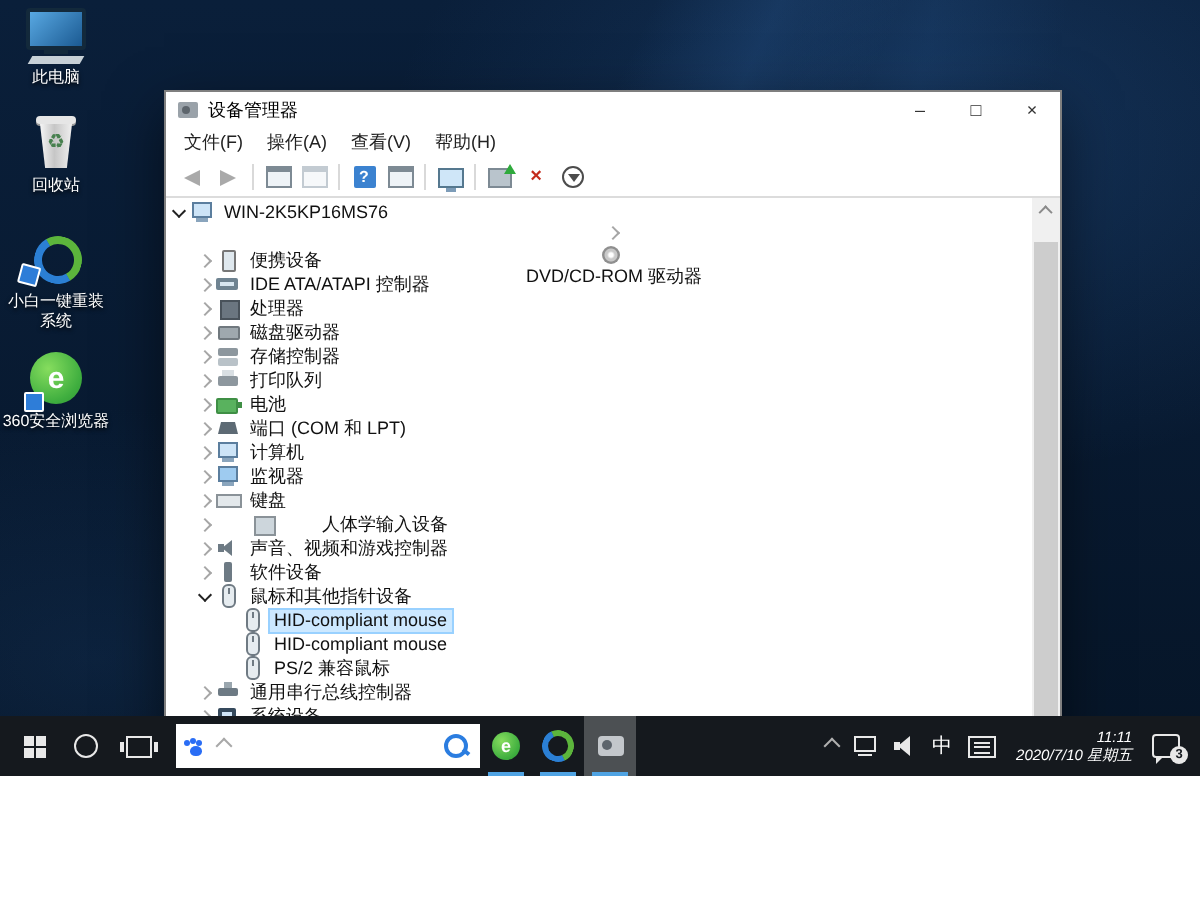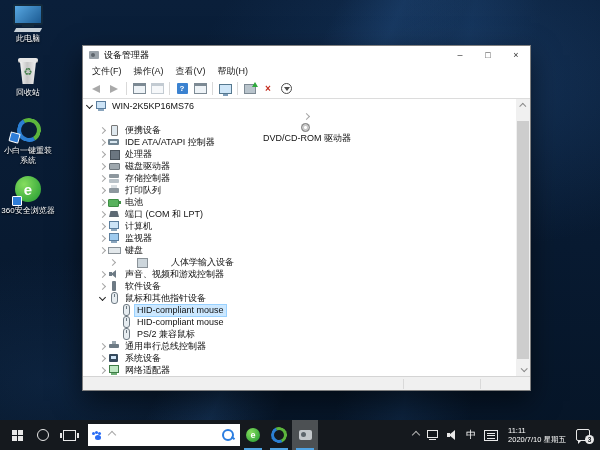--- a/index.html
+++ b/index.html
@@ -1,17 +1,17 @@
 <!DOCTYPE html>
 <html><head>
 <meta charset="utf-8">
 <style>
   html,body{margin:0;padding:0;}
   body{font-family:"Liberation Sans","DejaVu Sans",sans-serif;}
-  #screen{position:relative;width:600px;height:450px;overflow:hidden;
+  #screen{position:relative;width:600px;height:388px;overflow:hidden;
     background:
       radial-gradient(ellipse 420px 260px at 78% 18%, rgba(47,100,165,.30), transparent 65%),
       linear-gradient(115deg, transparent 42%, rgba(52,110,178,.22) 50%, transparent 58%),
       linear-gradient(100deg, transparent 60%, rgba(40,92,152,.18) 70%, transparent 80%),
       radial-gradient(ellipse 300px 180px at 8% 85%, rgba(30,70,120,.25), transparent 70%),
       linear-gradient(180deg,#0a1f3a 0%, #081a31 55%, #061527 100%);}
   
   .dicon{position:absolute;left:0;width:56px;display:flex;flex-direction:column;align-items:center;cursor:default;}
   .dart{position:relative;width:34px;height:28px;}
   .dart .p1,.dart .p2,.dart .glyph{position:absolute;}
@@ -133,21 +133,21 @@
   .net{width:12px;height:11px;position:relative;}
   .net::before{content:"";position:absolute;left:0;top:0;width:9px;height:6px;border:1px solid #e8e8e8;}
   .net::after{content:"";position:absolute;left:2px;top:9px;width:7px;height:1.5px;background:#e8e8e8;}
   .spk{width:11px;height:10px;position:relative;}
   .spk::before{content:"";position:absolute;left:0;top:3px;width:3px;height:4px;background:#e8e8e8;}
   .spk::after{content:"";position:absolute;left:2px;top:0;border-top:5px solid transparent;border-bottom:5px solid transparent;border-right:6px solid #e8e8e8;}
   .ime{color:#fff;font-size:10px;}
   .tkb{width:12px;height:9px;border:1px solid #e8e8e8;position:relative;}
   .tkb::before{content:"";position:absolute;left:2px;top:2px;width:8px;height:1px;background:#e8e8e8;box-shadow:0 2px 0 #e8e8e8;}
   .tkb::after{content:"";position:absolute;left:2px;bottom:1px;width:8px;height:1px;background:#e8e8e8;}
-  .clock{color:#fff;font-size:7.5px;line-height:9px;text-align:left;padding:0 6px;}
+  .clock{color:#fff;font-size:7.5px;line-height:9px;text-align:right;padding:0 6px;font-style:italic;}
   .acenter{width:12px;height:10px;border:1px solid #e8e8e8;border-radius:2px;position:relative;}
   .acenter::before{content:"";position:absolute;left:1px;bottom:-4px;border-left:0 solid transparent;border-right:4px solid transparent;border-top:4px solid #e8e8e8;}
   .badge{position:absolute;right:-5px;bottom:-4px;width:9px;height:9px;border-radius:50%;background:#e8e8e8;color:#15191e;font-size:6.5px;line-height:9px;text-align:center;font-weight:bold;}
 </style>
 </head>
 <body>
 
 <div id="screen">
 
   <div id="desktop-icons">
@@ -293,21 +293,21 @@
           <div class="trow" style="padding-left: 15px;">
             <span class="exp collapsed"></span>
             <span class="ti ic-monitor"></span>
             <span class="tlab">监视器</span>
           </div>
           <div class="trow" style="padding-left: 15px; text-align: right;">
             <span class="exp collapsed"></span>
             <span class="ti ic-keyboard"></span>
             <span class="tlab">键盘</span>
           </div>
-          <div class="trow" style="padding-left: 25px; gap: 18px;">
+          <div class="trow" style="padding-left: 15px; gap: 18px;">
             <span class="exp collapsed"></span>
             <span class="ti ic-hid-device"></span>
             <span class="tlab">人体学输入设备</span>
           </div>
           <div class="trow" style="padding-left: 15px;">
             <span class="exp collapsed"></span>
             <span class="ti ic-sound-controller"></span>
             <span class="tlab">声音、视频和游戏控制器</span>
           </div>
           <div class="trow" style="padding-left: 15px;">

